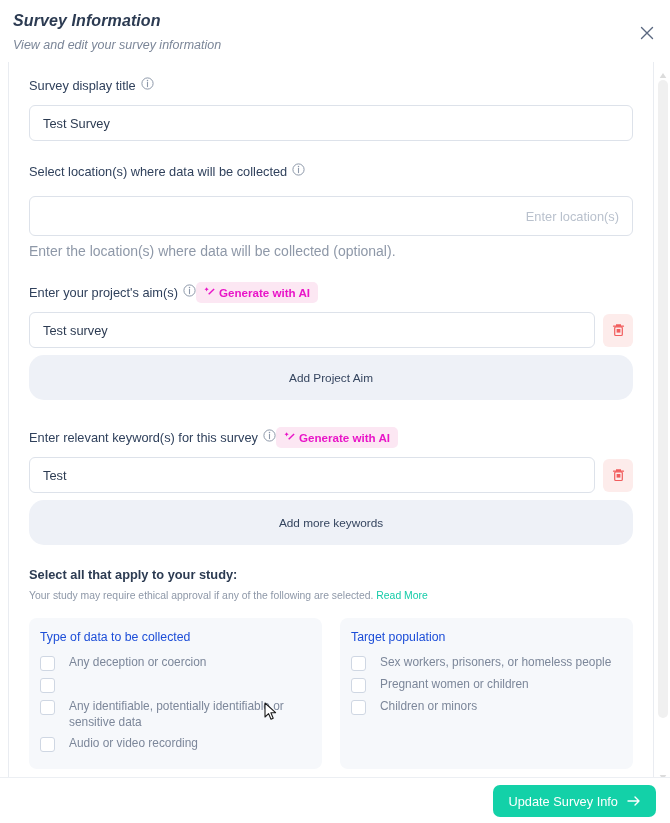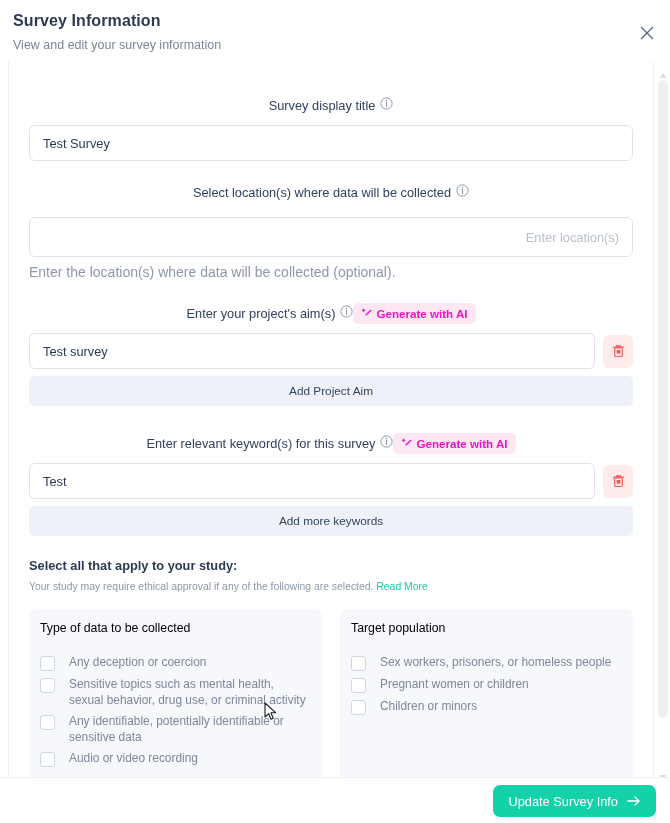--- a/index.html
+++ b/index.html
@@ -22,20 +22,21 @@
   }
 
   
   .header {
     position: absolute;
     top: 0; left: 0;
     width: 546px;
     height: 62px;
     background: #ffffff;
     padding: 12px 16px 0 13px;
+    font-style: italic;
   }
   .header-title {
     font-size: 16px;
     font-weight: bold;
     color: #2c3b52;
     letter-spacing: .1px;
   }
   .header-sub {
     margin-top: 8px;
     font-size: 12.5px;
@@ -69,23 +70,22 @@
   .body-inner {
     padding: 12px 20px 0 20px;
   }
 
   
   .field { margin-bottom: 4px; }
 
   .label-row {
     display: flex;
     align-items: center;
-    justify-content: center;
+    justify-content: flex-start;
     min-height: 22px;
-    margin-top: 20px;
   }
   .label {
     display: flex;
     align-items: center;
     gap: 5px;
     font-size: 12.8px;
     color: #30415c;
   }
   .info-icon { display: block; }
 
@@ -146,25 +146,25 @@
     display: flex;
     align-items: center;
     justify-content: center;
     cursor: pointer;
   }
   .del-btn svg { display: block; }
 
   .add-btn {
     display: block;
     width: 100%;
-    height: 30px;
+    height: 45px;
     margin-top: 7px;
     background: #eef1f7;
     border: none;
-    border-radius: 5px;
+    border-radius: 15px;
     font-size: 11.8px;
     color: #35455f;
     font-family: "Liberation Sans", sans-serif;
     cursor: pointer;
   }
 
   
   .apply-title {
     margin-top: 22px;
     font-size: 12.8px;
@@ -188,22 +188,22 @@
     margin-top: 17px;
   }
   .card {
     flex: 1;
     background: #f6f8fb;
     border-radius: 8px;
     padding: 12px 11px 14px 11px;
   }
   .card-title {
     font-size: 12.3px;
-    color: #000000;
-    margin-bottom: 17px;
+    color: #1d4ed8;
+    margin-bottom: 8px;
   }
   .check-item {
     display: flex;
     align-items: flex-start;
     gap: 14px;
     padding: 3px 0;
     cursor: pointer;
   }
   .cbox {
     flex: none;
@@ -427,21 +427,20 @@
       <div class="cards">
 
         <div class="card">
           <div class="card-title">Type of data to be collected</div>
           <label class="check-item">
             <span class="cbox"></span>
             <span class="check-label">Any deception or coercion</span>
           </label>
           <label class="check-item">
             <span class="cbox"></span>
-            <span class="check-label">Sensitive topics such as mental health, sexual behavior, drug use, or criminal activity</span>
           </label>
           <label class="check-item">
             <span class="cbox"></span>
             <span class="check-label">Any identifiable, potentially identifiable or sensitive data</span>
           </label>
           <label class="check-item">
             <span class="cbox"></span>
             <span class="check-label">Audio or video recording</span>
           </label>
         </div>

